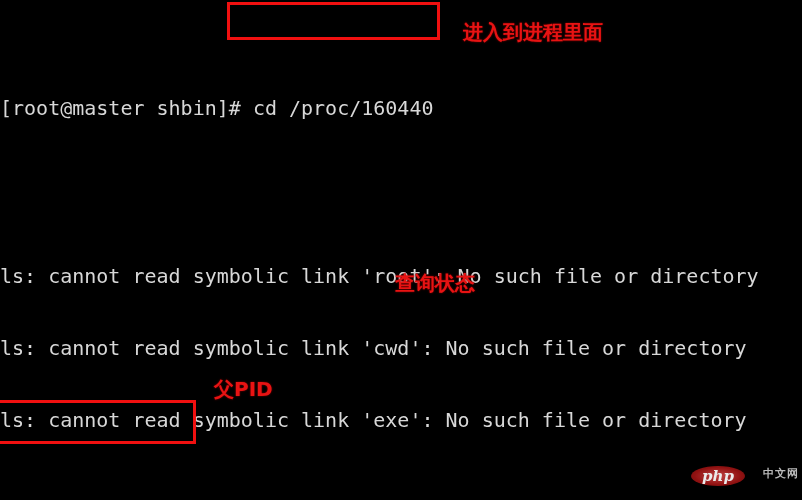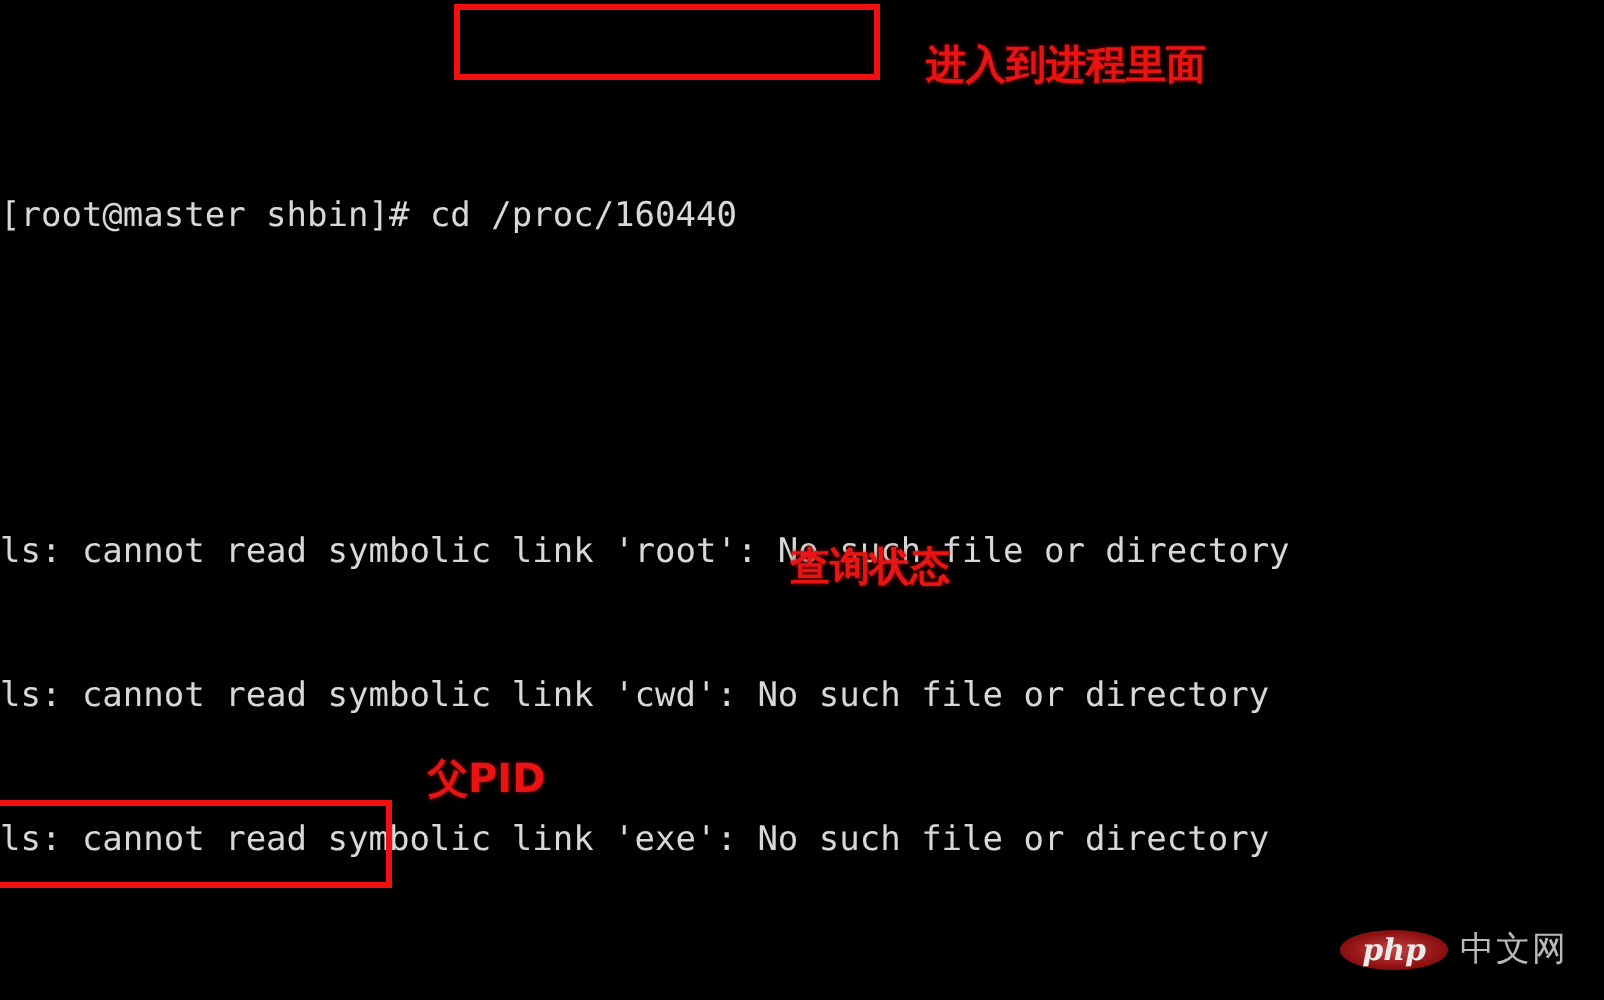--- a/index.html
+++ b/index.html
@@ -16,21 +16,21 @@
   }
 
   #terminal {
     position: absolute;
     left: 0;
     top: 0;
     width: 802px;
     height: 500px;
     background: #000000;
     color: #d8d8d8;
-    font-size: 17px;
+    font-size: 20px;
     line-height: 24px;
     white-space: pre;
     overflow: hidden;
   }
 
   .line {
     height: 24px;
     white-space: pre;
     display: block;
     letter-spacing: 0px;
@@ -50,43 +50,43 @@
     position: absolute;
     border: 3px solid #f01010;
     box-sizing: border-box;
     pointer-events: none;
     background: transparent;
   }
 
   
   #watermark {
     position: absolute;
-    right: 18px;
+    right: 3px;
     bottom: 14px;
     display: flex;
-    align-items: center;
-    gap: 6px;
+    gap: 18px;
     opacity: 0.92;
   }
   .php-badge {
     background: radial-gradient(ellipse at center, #d24b4b 0%, #9e1414 60%, #6d0b0b 100%);
     color: #ffffff;
     font-family: "DejaVu Serif", "Liberation Serif", serif;
     font-style: italic;
     font-weight: bold;
     font-size: 15px;
     padding: 2px 11px;
     border-radius: 50%;
     line-height: 16px;
   }
   .wm-text {
     color: #c9c9c9;
     font-family: "DejaVu Sans", "Liberation Sans", sans-serif;
-    font-size: 17px;
+    font-size: 11px;
     letter-spacing: 1px;
+    font-weight: bold;
   }
 </style>
 </head>
 <body>
 
 <div id="terminal">
 
   
   <span class="line"><span>[root@master shbin]# </span><span>cd /proc/160440</span></span>
 

